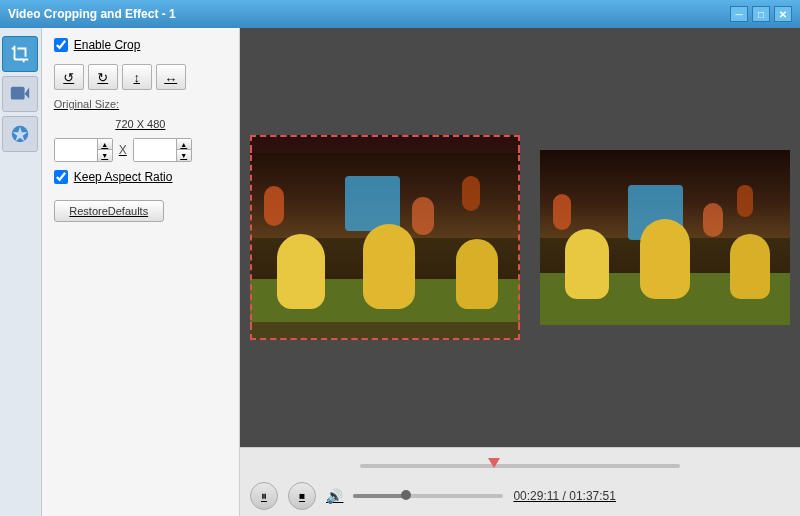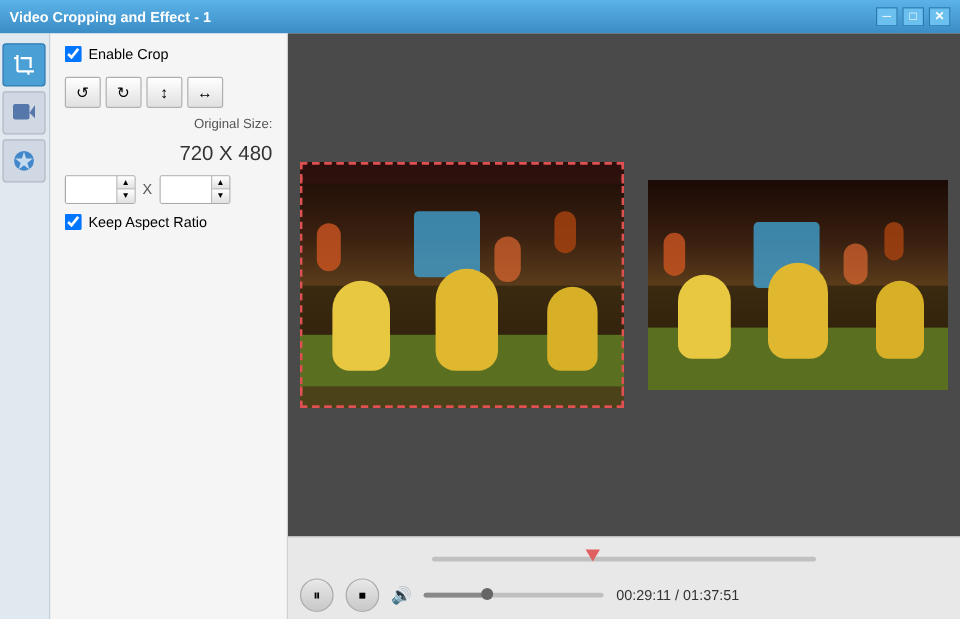--- a/index.html
+++ b/index.html
@@ -39,20 +39,21 @@
       align-items: center;
       justify-content: center;
       cursor: pointer;
     }
 
     
     .main-container {
       display: flex;
       height: calc(516px - 28px);
       background: #f0f0f0;
+      text-decoration: underline;
     }
 
     
     .icon-panel {
       width: 48px;
       background: #e0e8f0;
       border-right: 1px solid #c0c8d0;
       display: flex;
       flex-direction: column;
       align-items: center;
@@ -120,26 +121,25 @@
       display: flex;
       align-items: center;
       justify-content: center;
       cursor: pointer;
       font-size: 13px;
     }
 
     .info-label {
       color: #555;
       font-size: 11px;
-      text-align: right;
     }
     .info-value {
       color: #333;
-      font-size: 17px;
-      text-align: right;
+      font-size: 11px;
+      text-align: center;
     }
 
     .crop-size-row {
       display: flex;
       align-items: center;
       gap: 6px;
     }
     .spinbox {
       display: flex;
       align-items: center;
@@ -416,20 +416,21 @@
     </div>
 
     <div class="checkbox-row">
       <input type="checkbox" checked="" style="">
       <span>Keep Aspect Ratio</span>
     </div>
 
 
 
 
+    <button class="restore-btn">RestoreDefaults</button>
   </div>
 
   <div class="video-area">
     <div class="video-preview-zone">
 
       <div class="video-frame-container" style="position:relative;">
         <div style="position:relative; width:270px; height:205px;">
 
           <div style="position:absolute; top:0; left:0; right:0; height:18px; border: 2px dashed #e05050; border-bottom: none; background: rgba(60,20,20,0.5); z-index:2;"></div>
           <div style="position:absolute; bottom:0; left:0; right:0; height:18px; border: 2px dashed #e05050; border-top: none; background: rgba(60,20,20,0.5); z-index:2;"></div>

